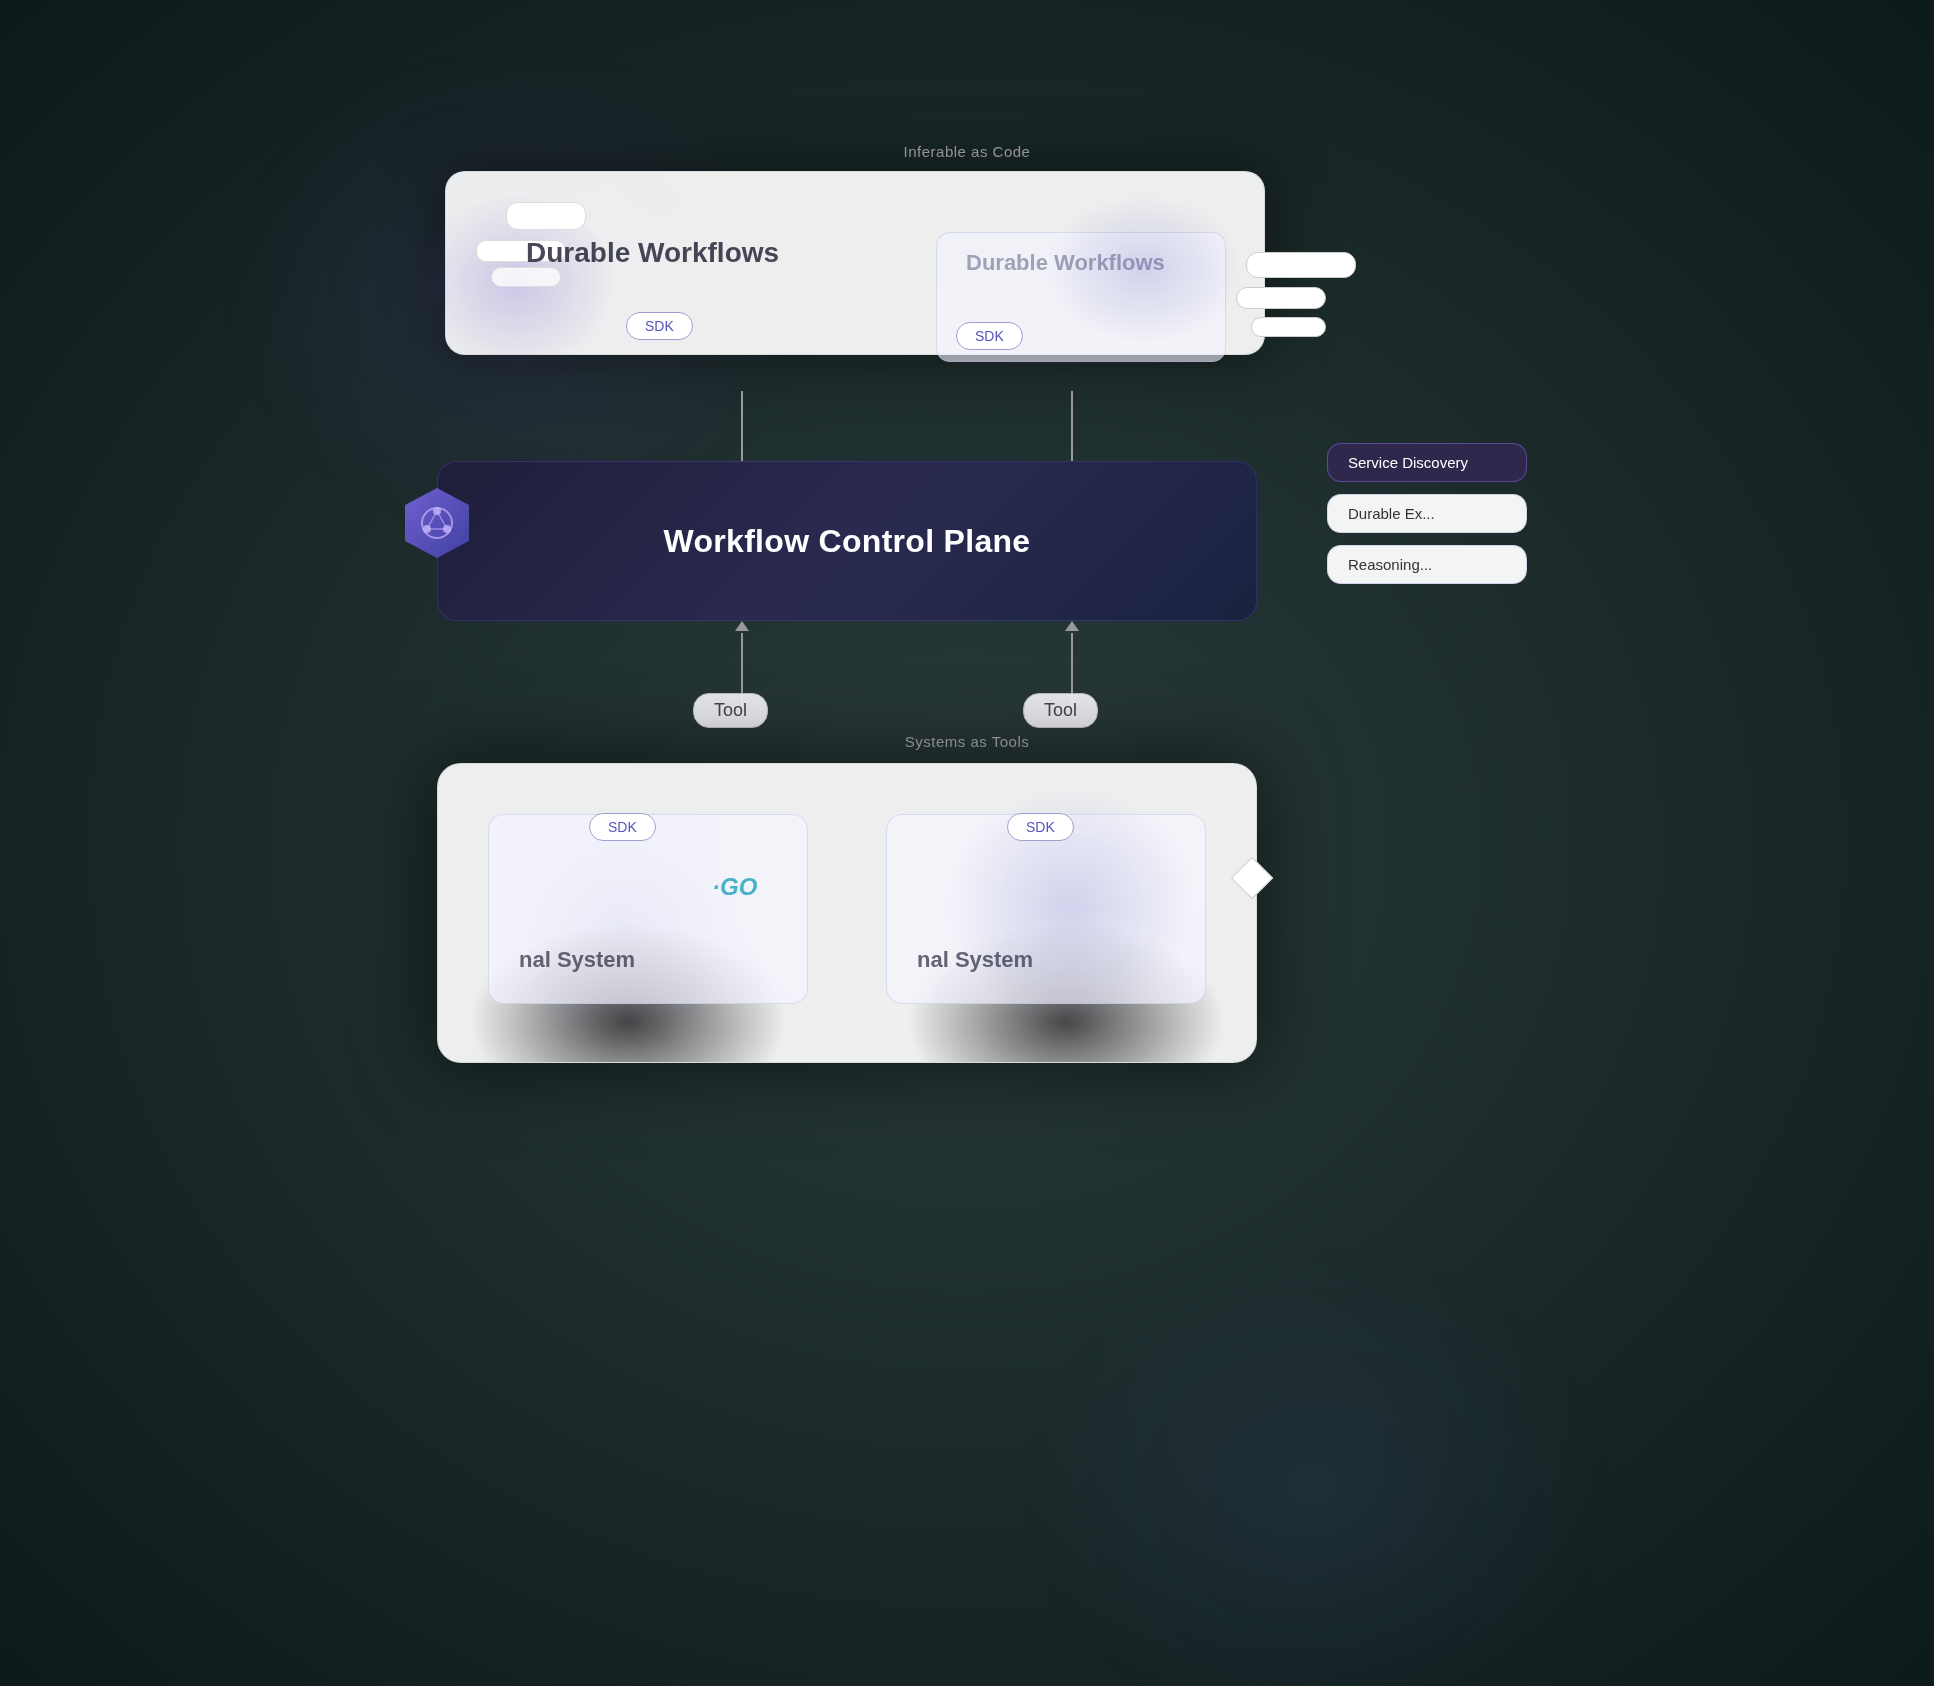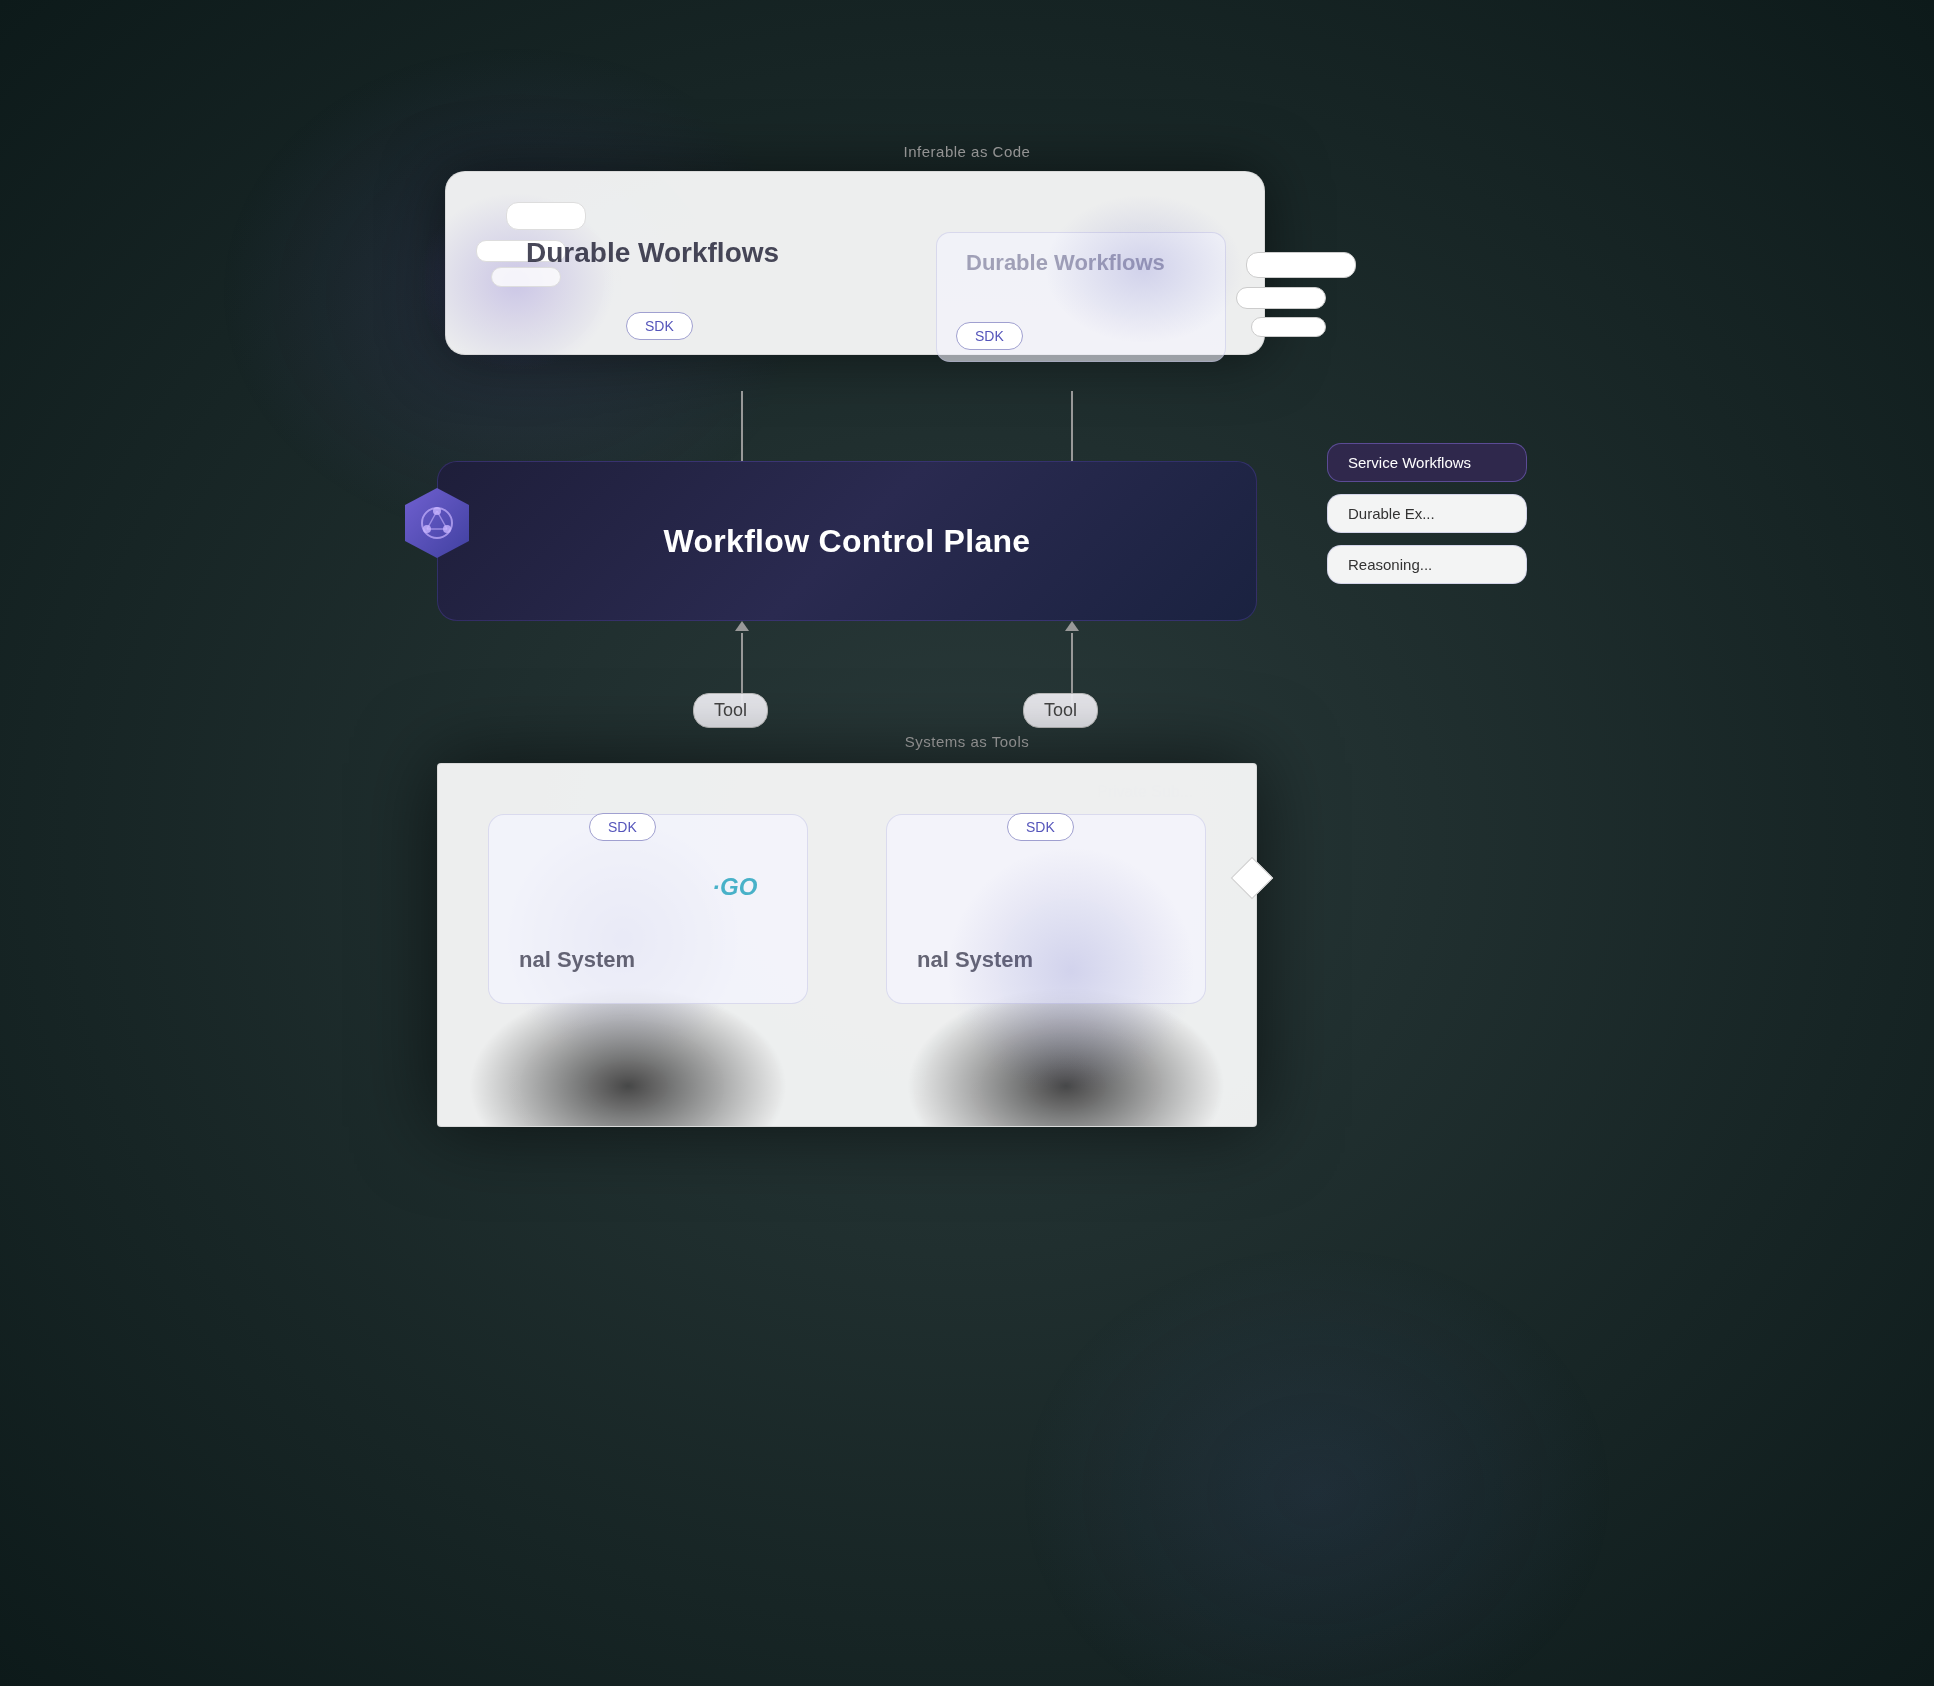--- a/index.html
+++ b/index.html
@@ -284,23 +284,23 @@
       font-size: 15px;
       letter-spacing: 0.5px;
       white-space: nowrap;
     }
 
     .systems-container {
       position: absolute;
       top: 620px;
       left: 20px;
       width: 820px;
-      height: 364px;
+      height: 300px;
       background: rgba(255,255,255,0.92);
-      border-radius: 4px;
+      border-radius: 24px;
       border: 1px solid rgba(200,200,200,0.5);
       box-shadow: 0 0 80px rgba(0,0,0,0.6);
       overflow: hidden;
     }
 
     
     .systems-container::before {
       content: '';
       position: absolute;
       left: 60px; top: 50px;
@@ -497,21 +497,21 @@
       <circle cx="40" cy="28" r="4" fill="rgba(200,180,255,0.8)"></circle>
       <circle cx="30" cy="46" r="4" fill="rgba(200,180,255,0.8)"></circle>
       <circle cx="50" cy="46" r="4" fill="rgba(200,180,255,0.8)"></circle>
       <line x1="40" y1="28" x2="30" y2="46" stroke="rgba(200,180,255,0.6)" stroke-width="1.5"></line>
       <line x1="40" y1="28" x2="50" y2="46" stroke="rgba(200,180,255,0.6)" stroke-width="1.5"></line>
       <line x1="30" y1="46" x2="50" y2="46" stroke="rgba(200,180,255,0.6)" stroke-width="1.5"></line>
     </svg>
   </div>
 
   <div class="features-panel">
-    <div class="feature-pill active">Service Workflows</div>
+    <div class="feature-pill active">Service Discovery</div>
     <div class="feature-pill">Durable Ex...</div>
     <div class="feature-pill">Reasoning...</div>
   </div>
 
   <div class="arrow-up-left">
     <div class="arrow-head-up"></div>
     <div class="arrow-line-v-up"></div>
   </div>
 
   <div class="arrow-up-right">

